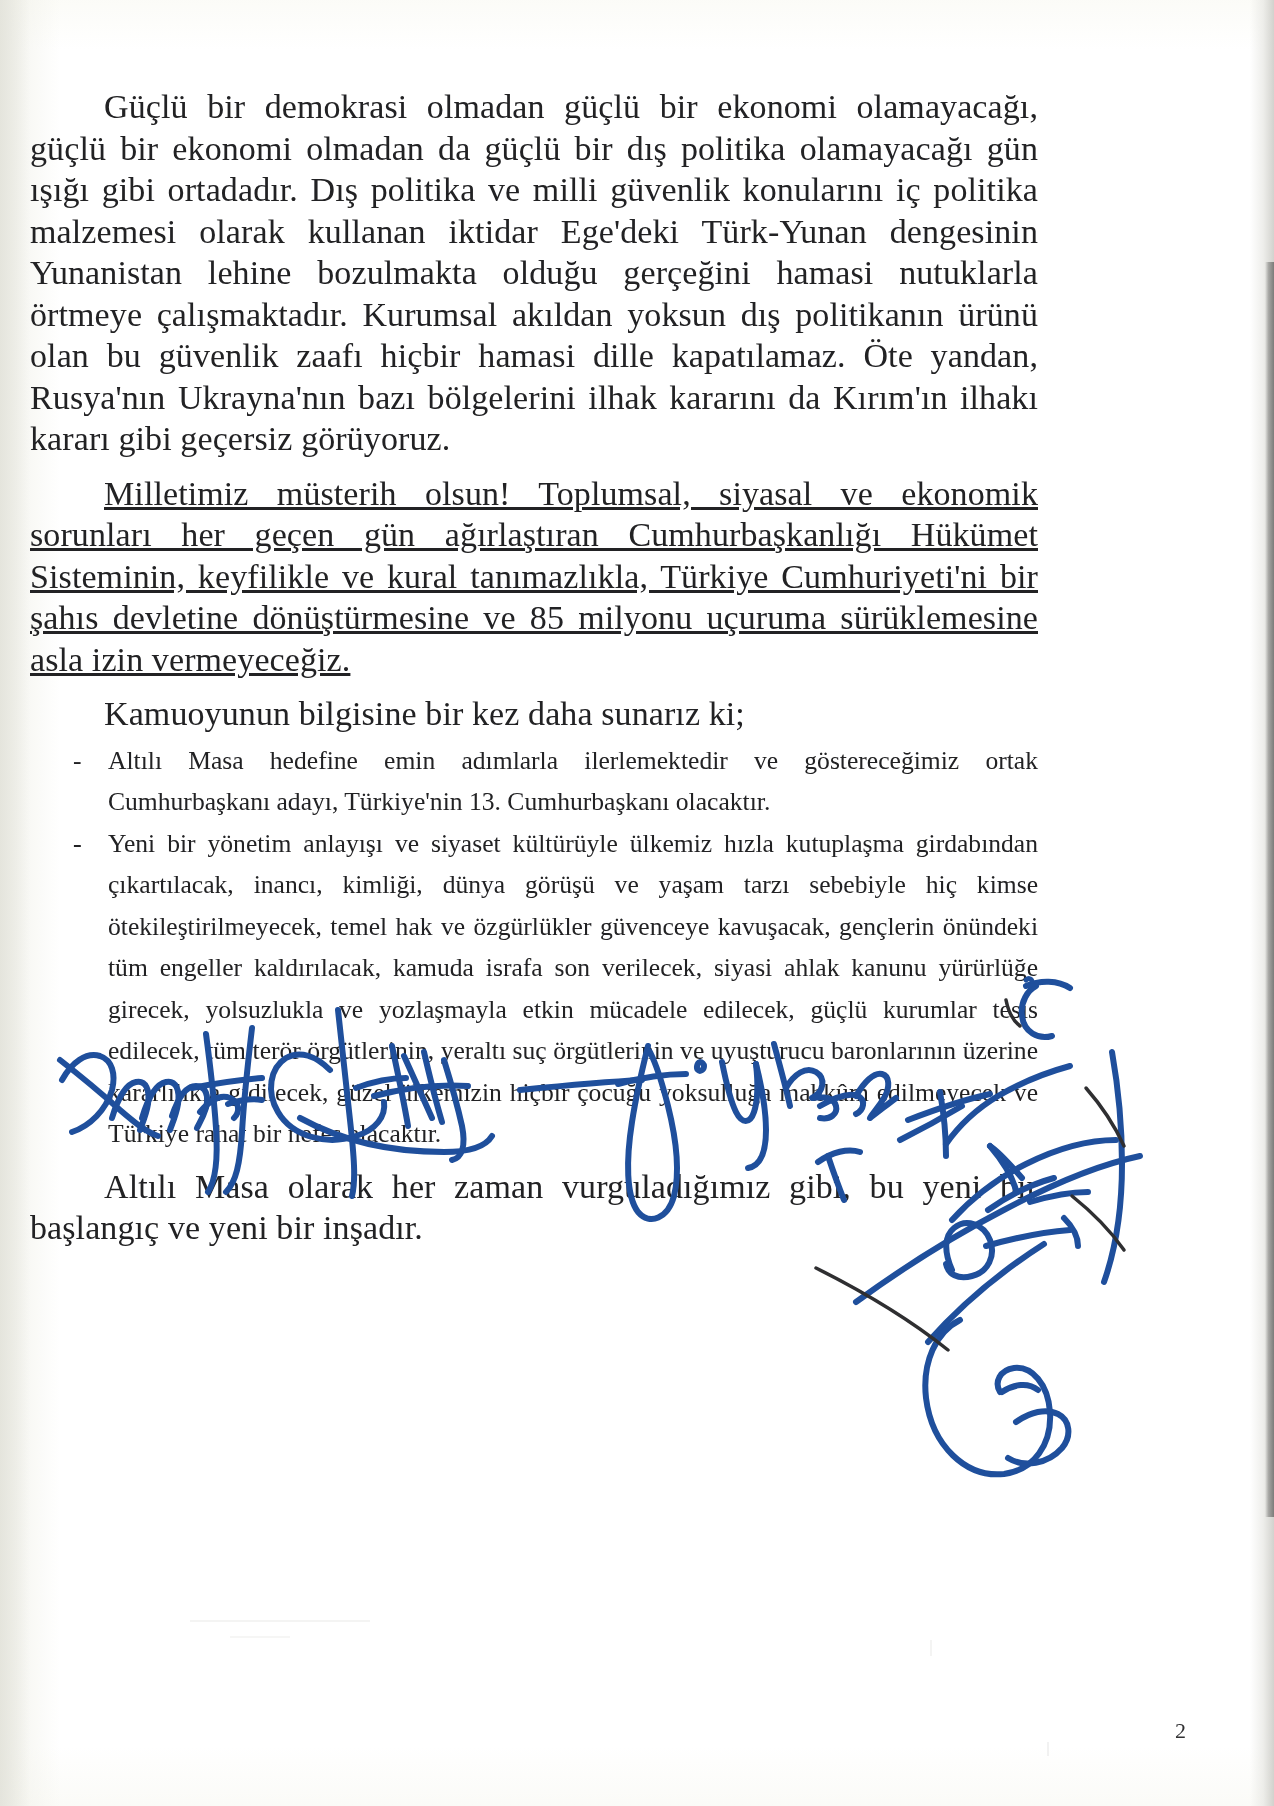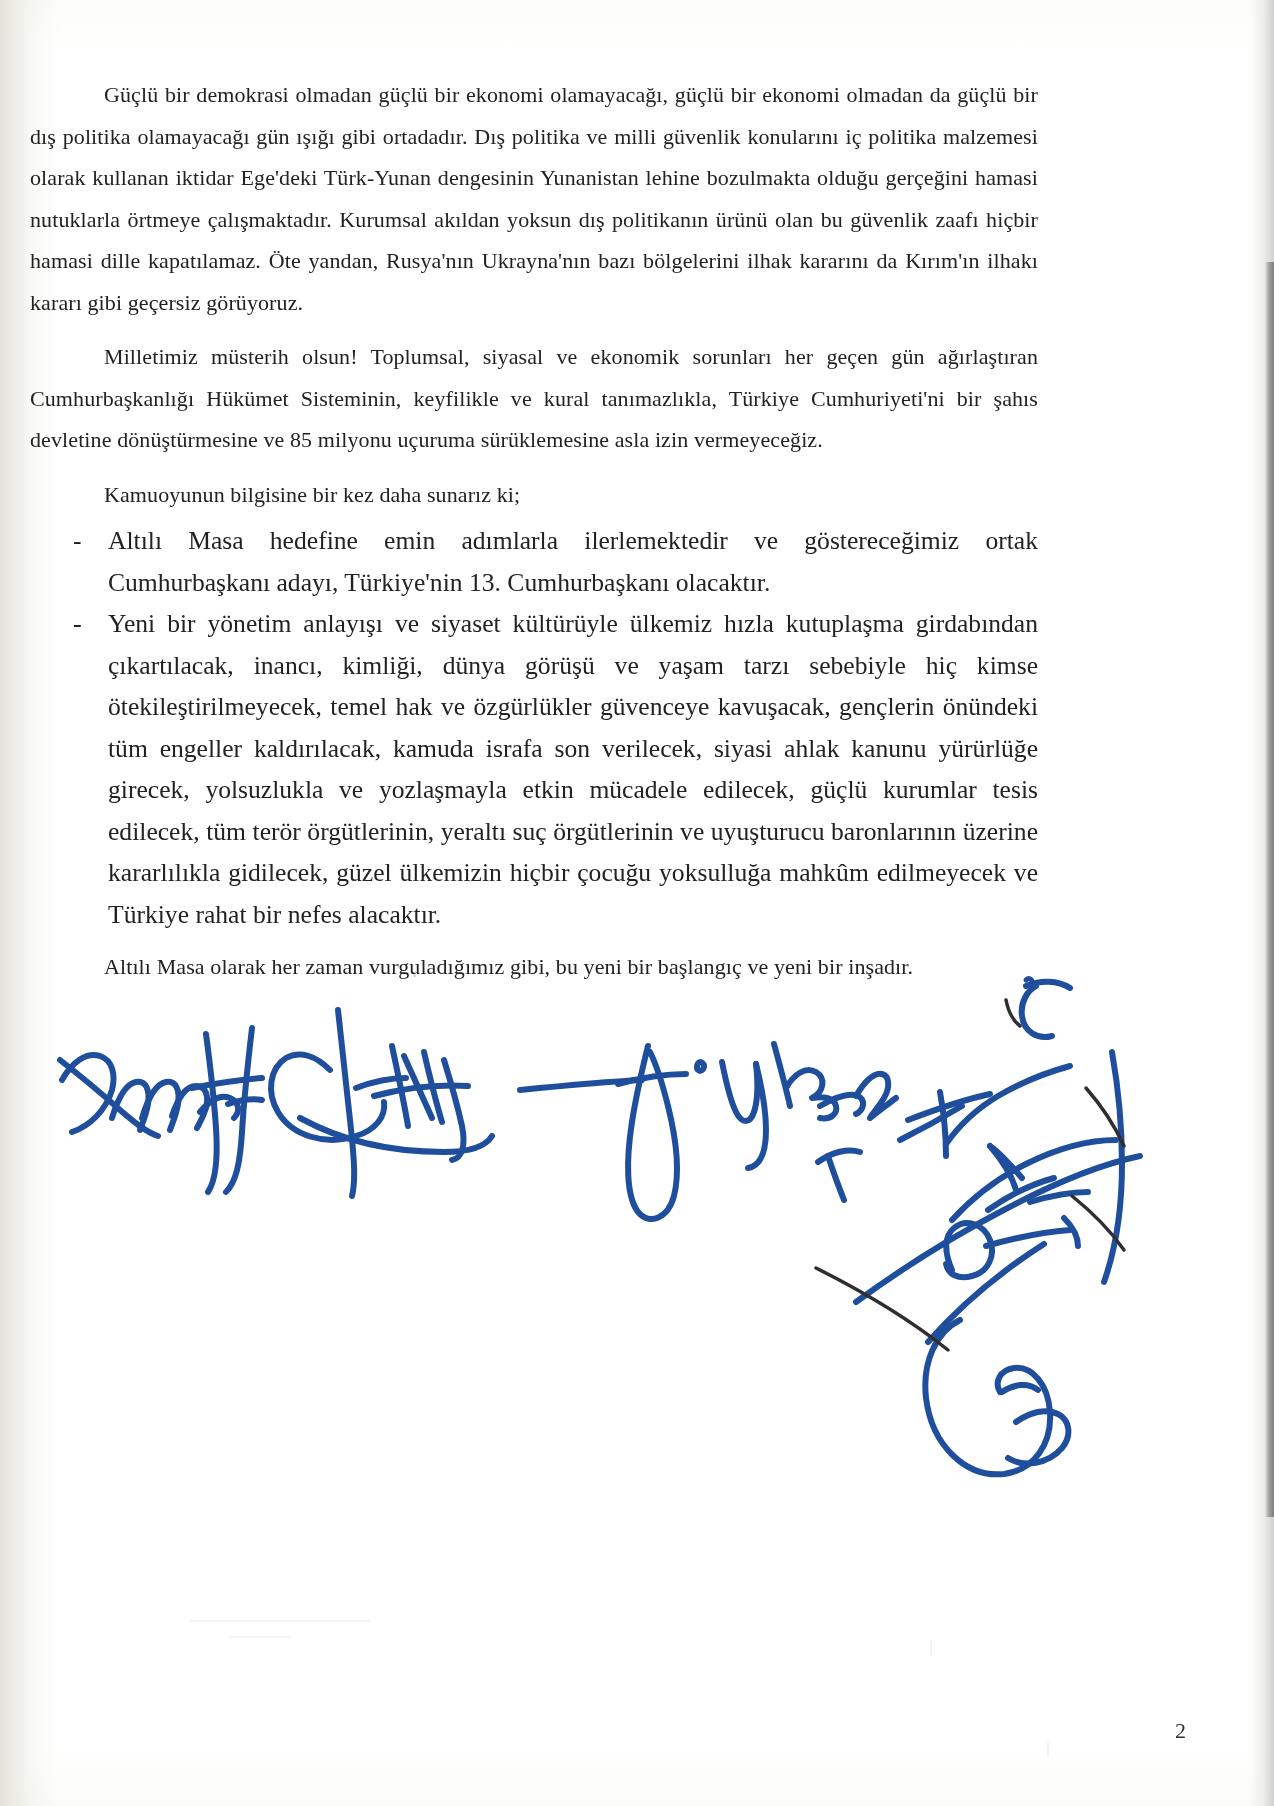--- a/index.html
+++ b/index.html
@@ -57,31 +57,31 @@
   }
 
   .body-text {
     position: absolute;
     left: 30px;
     top: 74px;
     width: 1008px;
   }
 
   p.para {
-    margin: 0 0 0 0;
-    font-size: 22px;
+    margin: 12px 0 0 0;
+    font-size: 34px;
     line-height: 41.5px;
     text-align: justify;
     text-justify: inter-word;
     letter-spacing: 0.1px;
   }
   p.para.indent {
     text-indent: 74px;
   }
-  p.gap-1 { margin-top: 13px; }
+  p.gap-1 { margin-top: 13px; text-decoration: underline; }
   p.gap-2 { margin-top: 13px; }
   p.gap-3 { margin-top: 11px; }
 
   ul.bullets {
     margin: 5px 0 0 0;
     padding: 0;
     list-style: none;
   }
   ul.bullets li {
     position: relative;

